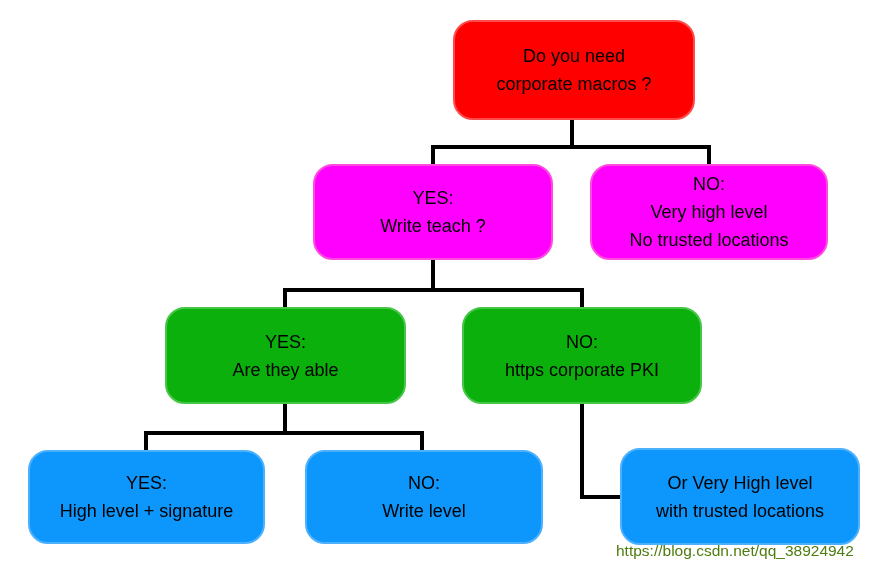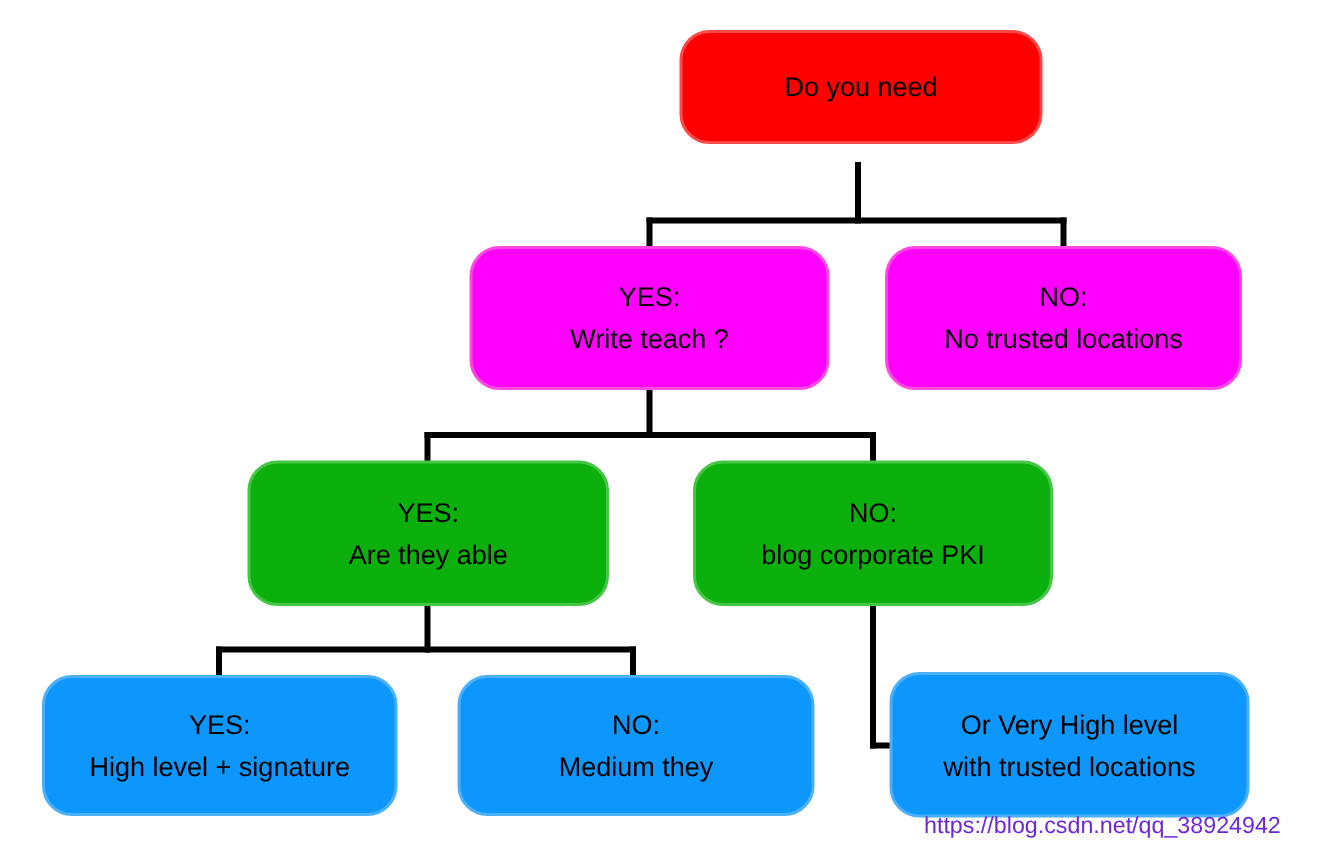--- a/index.html
+++ b/index.html
@@ -35,21 +35,21 @@
   .node .line { white-space: nowrap; }
   .red     { background: #FF0000; border: 2px solid #FF4A4A; }
   .magenta { background: #FF00FF; border: 2px solid #FF4ADF; }
   .green   { background: #0CB00C; border: 2px solid #46C646; }
   .blue    { background: #0D96FB; border: 2px solid #4BB0FD; }
   .watermark {
     position: absolute;
     left: 616px;
     top: 542px;
     font-size: 15.5px;
-    color: #6d28d9;
+    color: #4d7c0f;
     white-space: nowrap;
   }
 </style>
 </head>
 <body>
 
 <div class="canvas">
 
   <div class="conn" style="left:570px; top:108px; width:4px; height:41px;"></div>
   <div class="conn" style="left:431px; top:145px; width:280px; height:4px;"></div>
@@ -62,54 +62,56 @@
   <div class="conn" style="left:580px; top:288px; width:4px; height:22px;"></div>
 
   <div class="conn" style="left:283px; top:400px; width:4px; height:35px;"></div>
   <div class="conn" style="left:144px; top:431px; width:280px; height:4px;"></div>
   <div class="conn" style="left:144px; top:431px; width:4px; height:21px;"></div>
   <div class="conn" style="left:420px; top:431px; width:4px; height:21px;"></div>
 
   <div class="conn" style="left:580px; top:400px; width:4px; height:99px;"></div>
   <div class="conn" style="left:580px; top:495px; width:42px; height:4px;"></div>
 
-  <div class="node red" style="left:453px; top:20px; width:242px; height:76px;">
+  <div class="node red" style="left:453px; top:20px; width:242px; height:100px;">
     <div class="line">Do you need</div>
+    <div class="line">corporate macros ?</div>
   </div>
 
   <div class="node magenta" style="left:313px; top:164px; width:240px; height:96px;">
     <div class="line">YES:</div>
     <div class="line">Write teach ?</div>
   </div>
 
   <div class="node magenta" style="left:590px; top:164px; width:238px; height:96px;">
     <div class="line">NO:</div>
+    <div class="line">Very high level</div>
     <div class="line">No trusted locations</div>
   </div>
 
   <div class="node green" style="left:165px; top:307px; width:241px; height:97px;">
     <div class="line">YES:</div>
     <div class="line">Are they able</div>
   </div>
 
   <div class="node green" style="left:462px; top:307px; width:240px; height:97px;">
     <div class="line">NO:</div>
-    <div class="line">blog corporate PKI</div>
+    <div class="line">https corporate PKI</div>
   </div>
 
   <div class="node blue" style="left:28px; top:450px; width:237px; height:94px;">
     <div class="line">YES:</div>
     <div class="line">High level + signature</div>
   </div>
 
   <div class="node blue" style="left:305px; top:450px; width:238px; height:94px;">
     <div class="line">NO:</div>
-    <div class="line">Medium they</div>
+    <div class="line">Write level</div>
   </div>
 
-  <div class="node blue" style="left:593px; top:448px; width:240px; height:97px;">
+  <div class="node blue" style="left:620px; top:448px; width:240px; height:97px;">
     <div class="line">Or Very High level</div>
     <div class="line">with trusted locations</div>
   </div>
 
   <div class="watermark">https://blog.csdn.net/qq_38924942</div>
 
 </div>
 
 </body></html>

